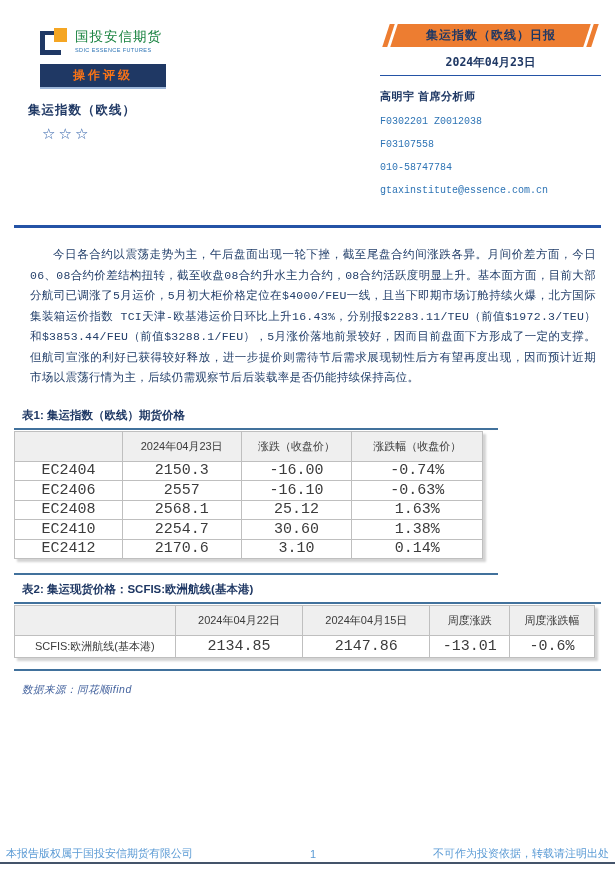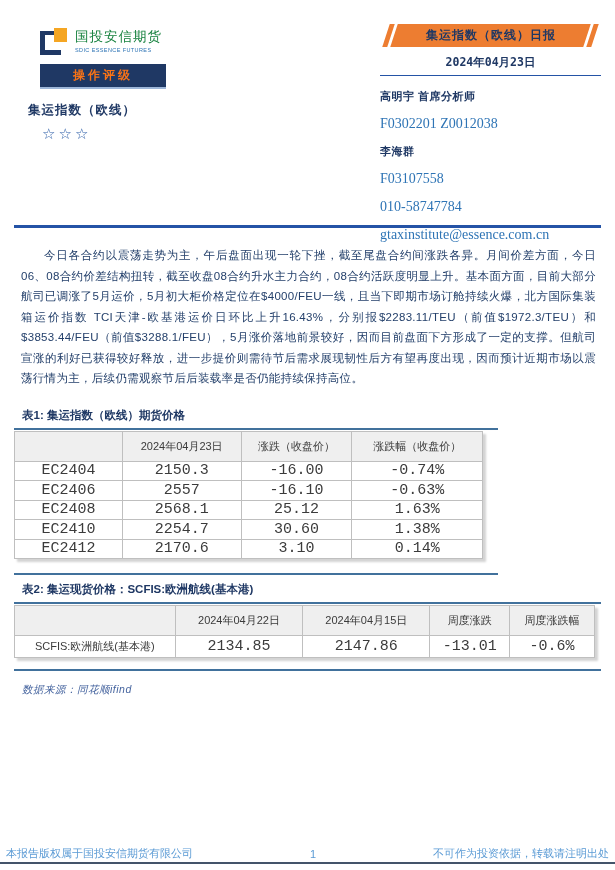--- a/index.html
+++ b/index.html
@@ -43,33 +43,33 @@
   }
   .date-line {
     margin-top:8px; padding-bottom:5px; text-align:center;
     font-size:11.5px; font-weight:bold; color:#1F3864;
     font-family:"DejaVu Sans Mono","Liberation Sans",monospace;
     border-bottom:1.5px solid #2453A6;
   }
   .analysts { margin-top:13px; }
   .an-name { font-size:11px; font-weight:bold; margin-bottom:12px; letter-spacing:.5px; }
   .an-code {
-    font-size:14px; color:#2E74B5; margin-bottom:12px;
-    font-family:Liberation Serif, serif;
+    font-size:10px; color:#2E74B5; margin-bottom:12px;
+    font-family:Liberation Mono, monospace;
     margin-top:10px;
   }
   .hdr-divider {
     position:absolute; left:14px; right:14px; top:225px; height:3px;
     border-top:1px solid #2453A6; border-bottom:2.5px solid #2453A6;
   }
   
   .vp-title { margin:26px 0 0 38px; font-size:12.5px; font-weight:bold; letter-spacing:1px; }
   .vp-body {
-    margin:13px 19px 0 21px; font-size:11.5px; line-height:20.5px;
-    text-align:justify; text-indent:2em; color:#24406B; letter-spacing:.3px;
+    margin:13px 19px 0 30px; font-size:11.5px; line-height:20.5px;
+    text-align:justify; text-indent:2em; color:#24406B; letter-spacing:.3px;font-family:Liberation Mono, monospace;
   }
   
   .tbl-section { margin-left:14px; margin-right:14px; }
   .tbl-title { margin:0 0 0 8px; font-size:11.5px; font-weight:bold; }
   .blue-rule { border-top:2.5px solid #41719C; }
   table { border-collapse:collapse; background:#fff; box-shadow:3px 3px 2px #d4d4d4; }
   th,td { border:1px solid #BFBFBF; text-align:center; color:#3b3b3b; font-size:11px; }
   thead th { background:#EFEFEF; height:30px; font-weight:normal; }
   .num { font-family:Liberation Mono, monospace; font-size:15px; }
   .t1 td { height:19.5px; }
@@ -113,21 +113,20 @@
         <div class="banner-stripe"></div>
         <div class="banner-main">
           <span>集运指数（欧线）日报</span>
         </div>
         <div class="banner-stripe"></div>
       </div>
       <div class="date-line">2024年04月23日</div>
       <div class="analysts">
         <div class="an-name">高明宇 首席分析师</div>
         <div class="an-code">F0302201 Z0012038</div>
-        <div class="an-name">李海群</div>
         <div class="an-code">F03107558</div>
         <div class="an-code">010-58747784</div>
         <div class="an-code">gtaxinstitute@essence.com.cn</div>
       </div>
     </div>
     <div class="hdr-divider"></div>
   </div>
 
   <div class="vp-body">今日各合约以震荡走势为主，午后盘面出现一轮下挫，截至尾盘合约间涨跌各异。月间价差方面，今日06、08合约价差结构扭转，截至收盘08合约升水主力合约，08合约活跃度明显上升。基本面方面，目前大部分航司已调涨了5月运价，5月初大柜价格定位在$4000/FEU一线，且当下即期市场订舱持续火爆，北方国际集装箱运价指数 TCI天津-欧基港运价日环比上升16.43%，分别报$2283.11/TEU（前值$1972.3/TEU）和$3853.44/FEU（前值$3288.1/FEU），5月涨价落地前景较好，因而目前盘面下方形成了一定的支撑。但航司宣涨的利好已获得较好释放，进一步提价则需待节后需求展现韧性后方有望再度出现，因而预计近期市场以震荡行情为主，后续仍需观察节后后装载率是否仍能持续保持高位。</div>
 

